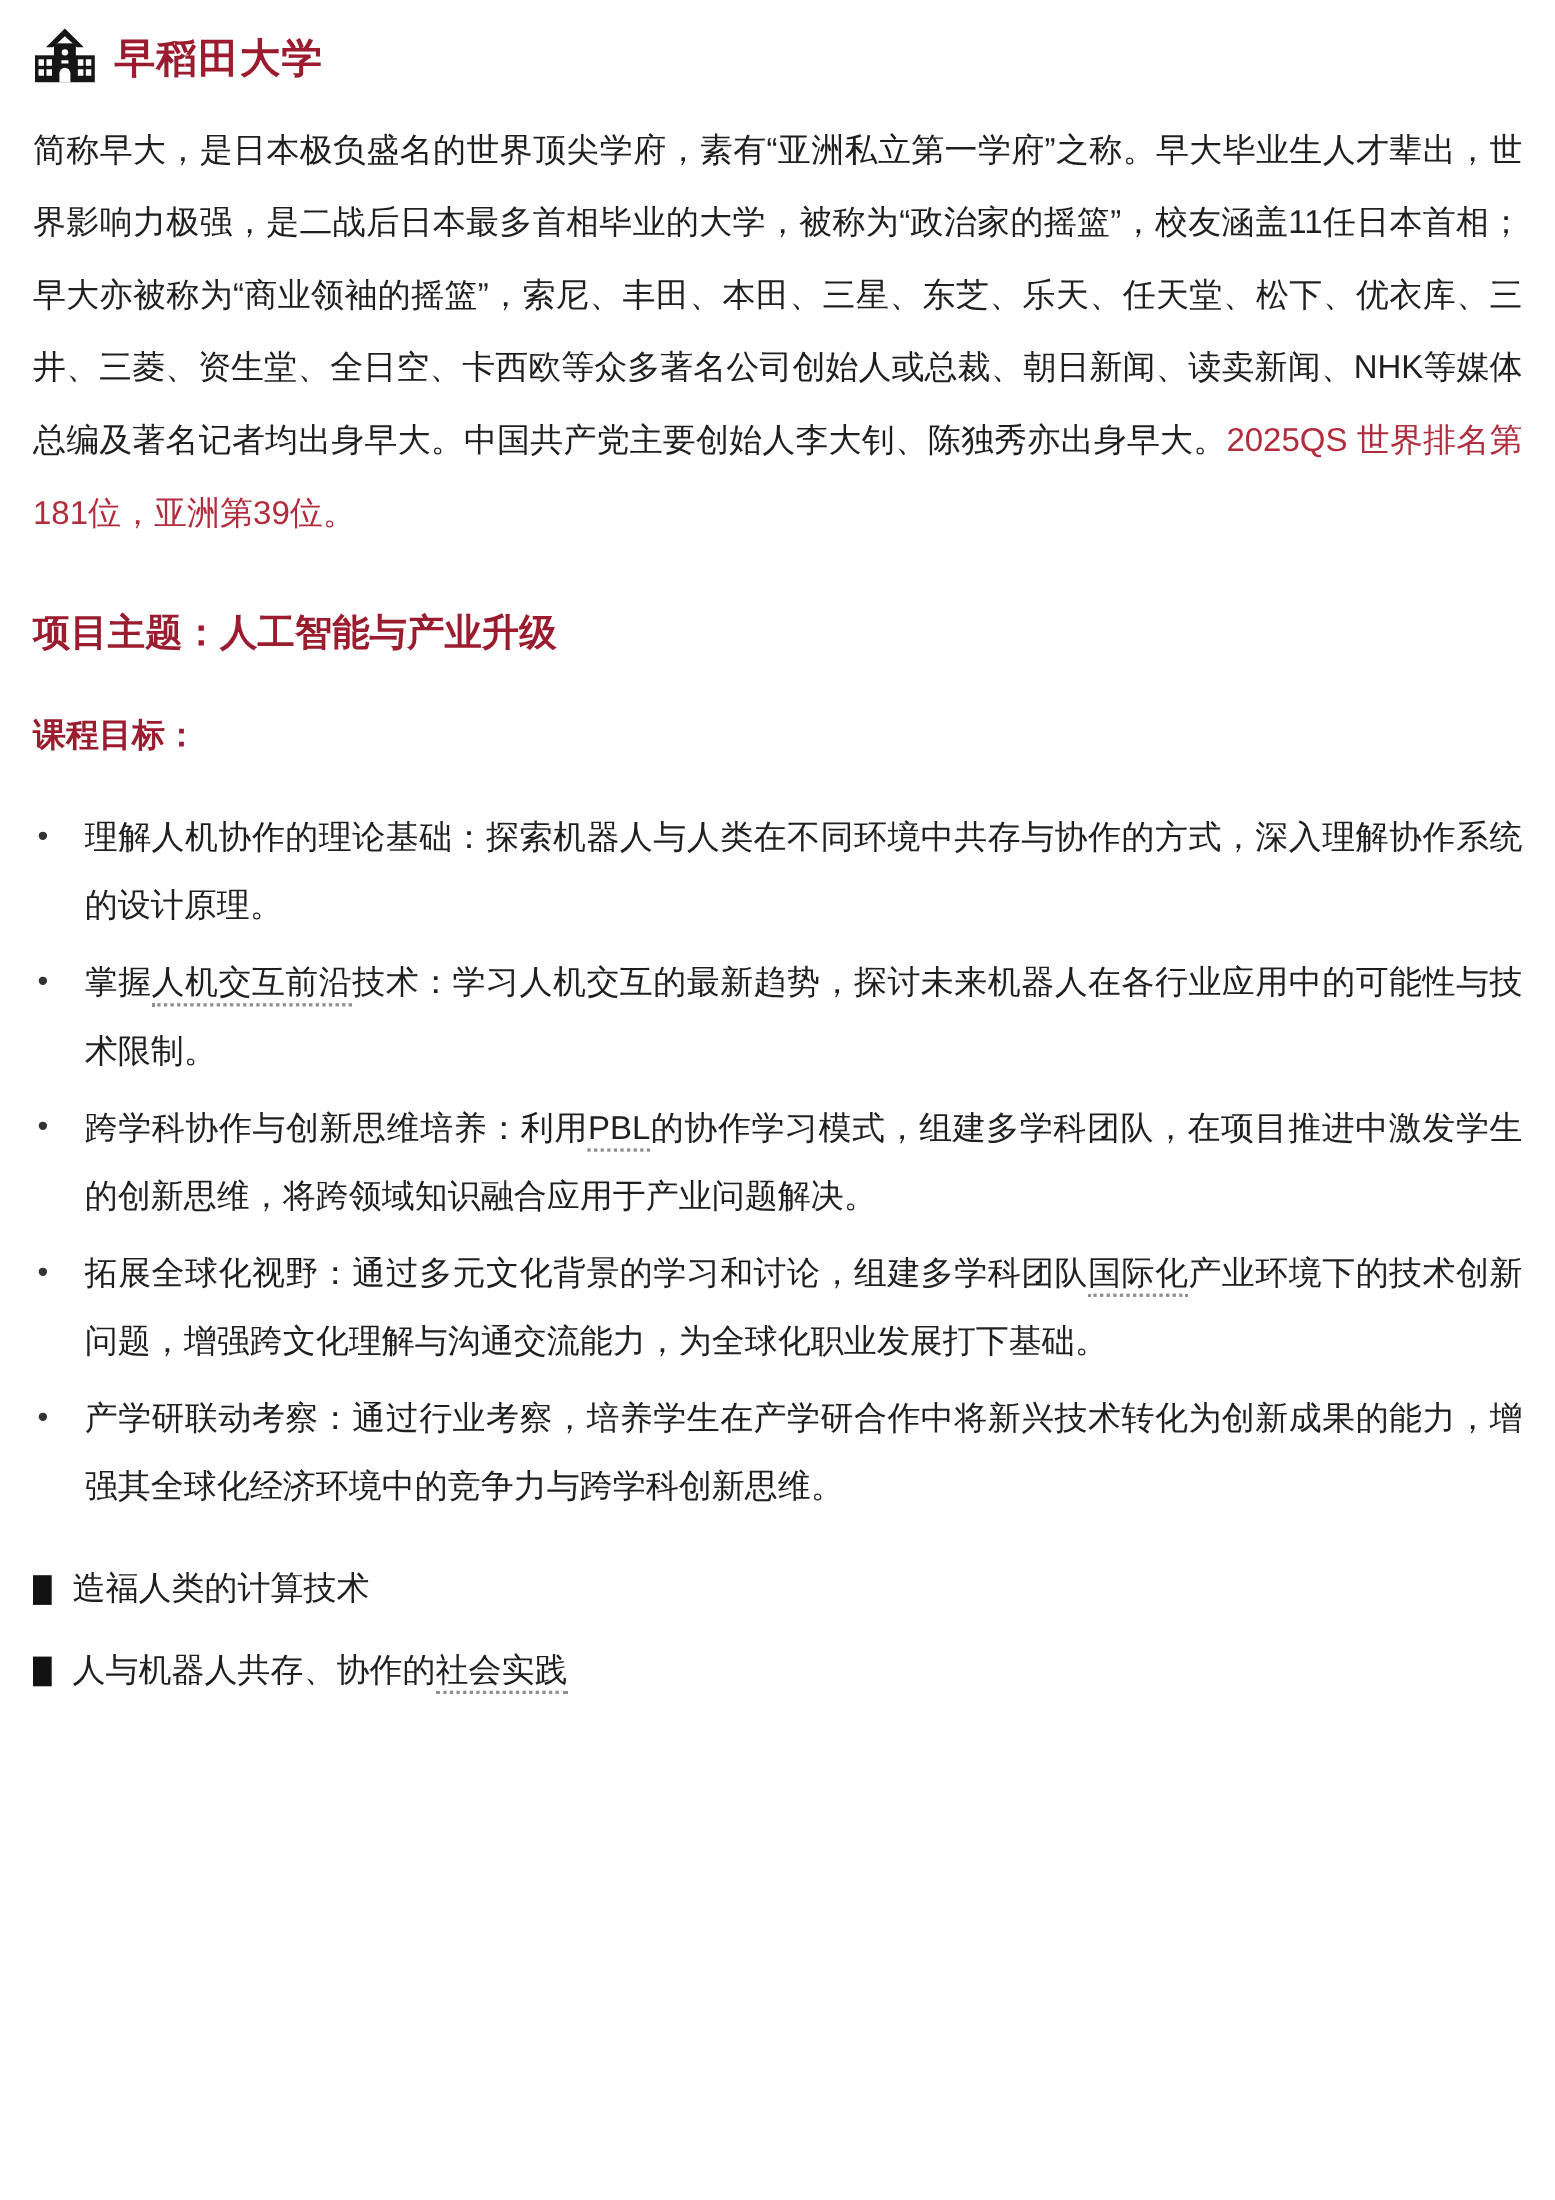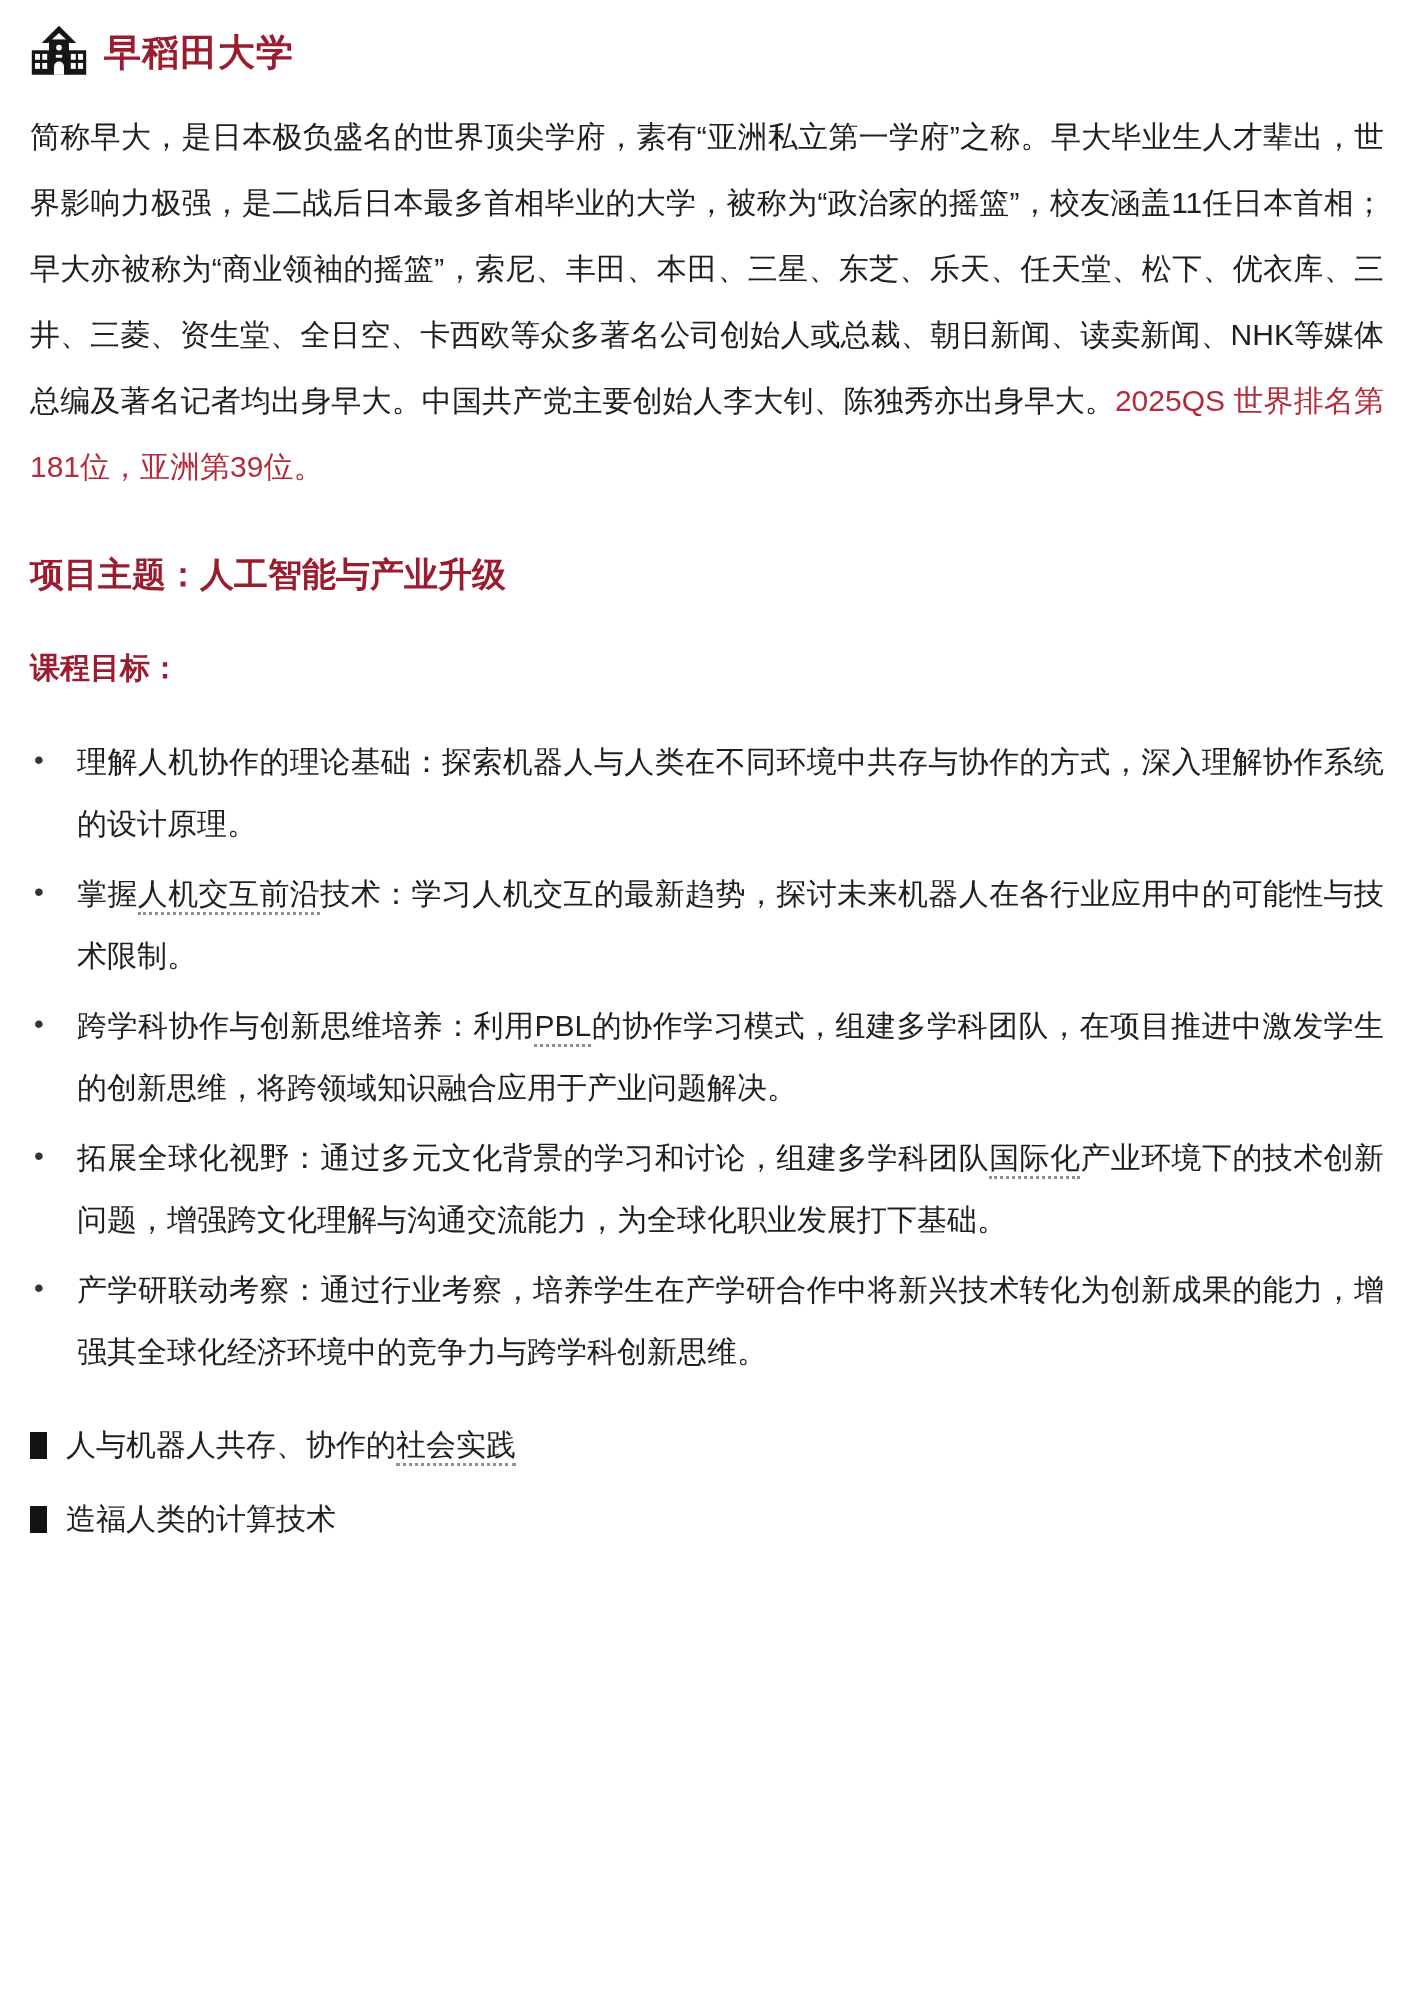--- a/index.html
+++ b/index.html
@@ -103,24 +103,24 @@
       </li>
     </ul>
 
 
 
 
   <ul class="topics">
 
       <li>
         <span class="sq"></span>
-        <span><span>人与机器人共存、协作的</span><span class="u">社会实践</span></span>
+        <span><span>造福人类的计算技术</span></span>
       </li>
 
       <li>
         <span class="sq"></span>
-        <span><span>造福人类的计算技术</span></span>
+        <span><span>人与机器人共存、协作的</span><span class="u">社会实践</span></span>
       </li>
 
 
     </ul>
 
 </div>
 
 </body></html>

